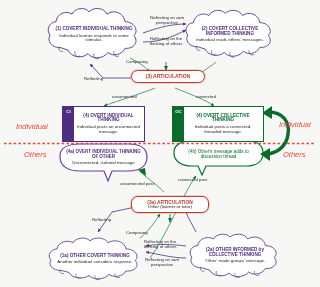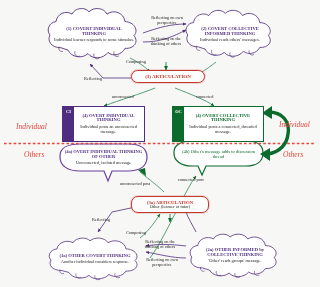--- a/index.html
+++ b/index.html
@@ -3,21 +3,21 @@
 <meta charset="utf-8">
 <style>
   html,body{margin:0;padding:0;}
   body{
     width:320px;height:287px;
     background:#f7f7f5;
     font-family:"Liberation Sans", sans-serif;
     position:relative;
     overflow:hidden;
   }
-  #stage{position:absolute;inset:0;font-family:Liberation Serif, serif;}
+  #stage{position:absolute;inset:0;}
   svg.layer{position:absolute;left:0;top:0;width:320px;height:287px;}
 
   .node{position:absolute;box-sizing:border-box;}
 
   
   .cloud{
     display:flex;align-items:center;justify-content:center;
     text-align:center;
   }
   .cloud .cloudtext{position:relative;z-index:3;padding:0 6px;}

